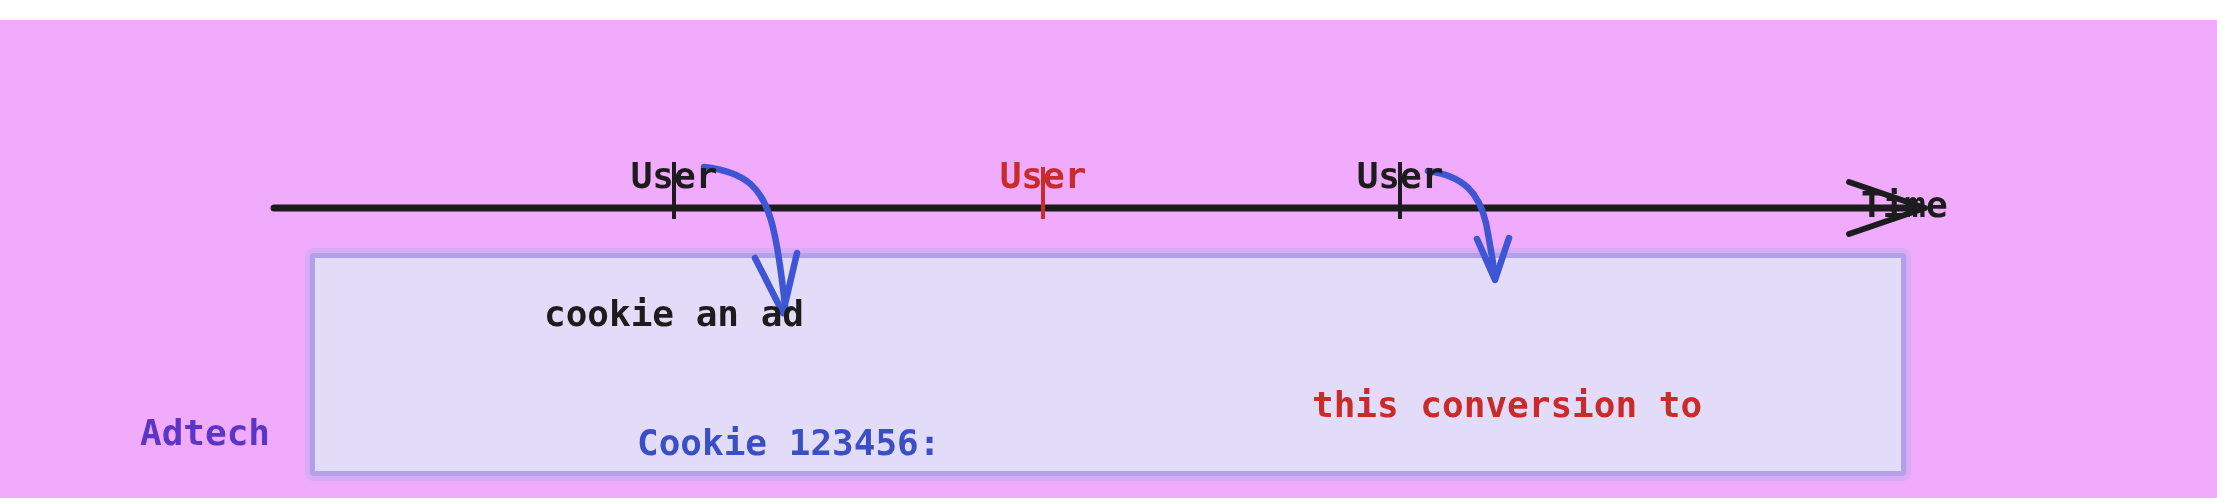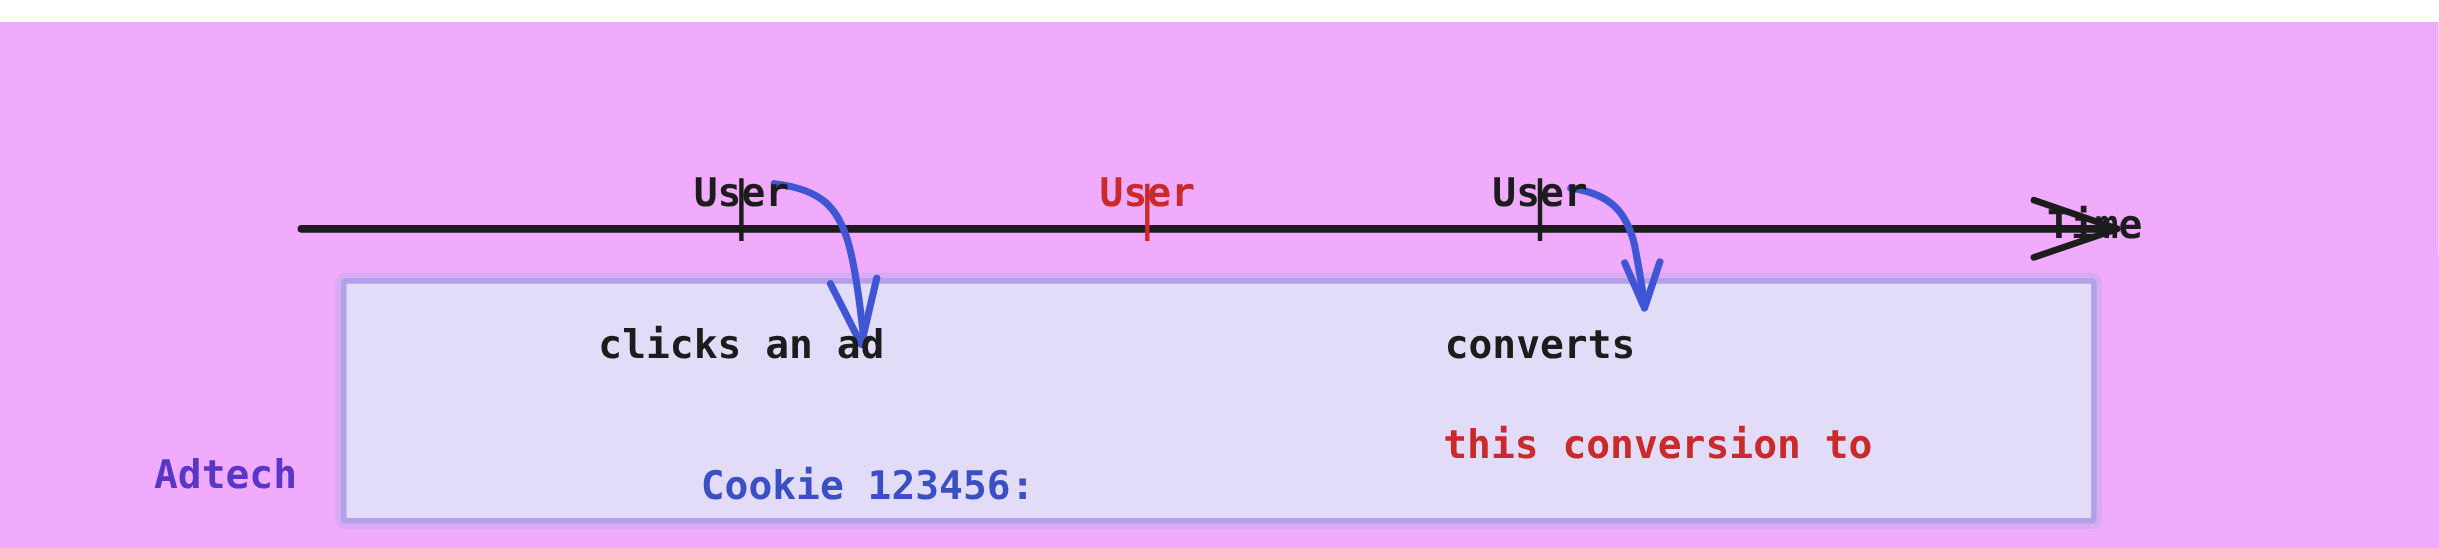--- a/index.html
+++ b/index.html
@@ -93,28 +93,27 @@
 
     <path d="M704,147 C748,152 762,170 771,200 C778,224 782,258 785,286" fill="none" stroke="#3f56d4" stroke-width="6.5" stroke-linecap="round"></path>
     <path d="M755,238 L783,293 L797,233" fill="none" stroke="#3f56d4" stroke-width="6.5" stroke-linecap="round" stroke-linejoin="round"></path>
 
     <path d="M1428,151 C1464,156 1479,173 1486,203 C1490,224 1493,242 1495,256" fill="none" stroke="#3f56d4" stroke-width="6.5" stroke-linecap="round"></path>
     <path d="M1477,219 L1495,260 L1509,218" fill="none" stroke="#3f56d4" stroke-width="6.5" stroke-linecap="round" stroke-linejoin="round"></path>
   </svg>
 
   <div class="mono event-label" style="left:674px">
     <div>User</div>
-    <div>clicks an ad</div>
+    <div>cookie an ad</div>
   </div>
   <div class="mono event-label red" style="left:1043px">
     <div>User</div>
   </div>
   <div class="mono event-label" style="left:1400px">
     <div>User</div>
-    <div>converts</div>
   </div>
 
   <div class="mono time-label">Time</div>
 
   <div class="mono lane-label">
     <div>Adtech</div>
     
   </div>
 
   <div class="mono cookie-note">

